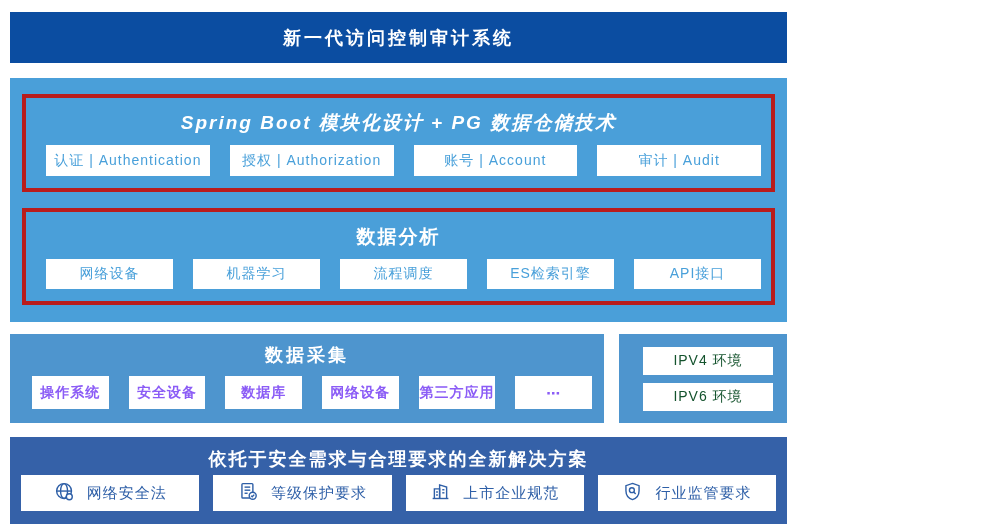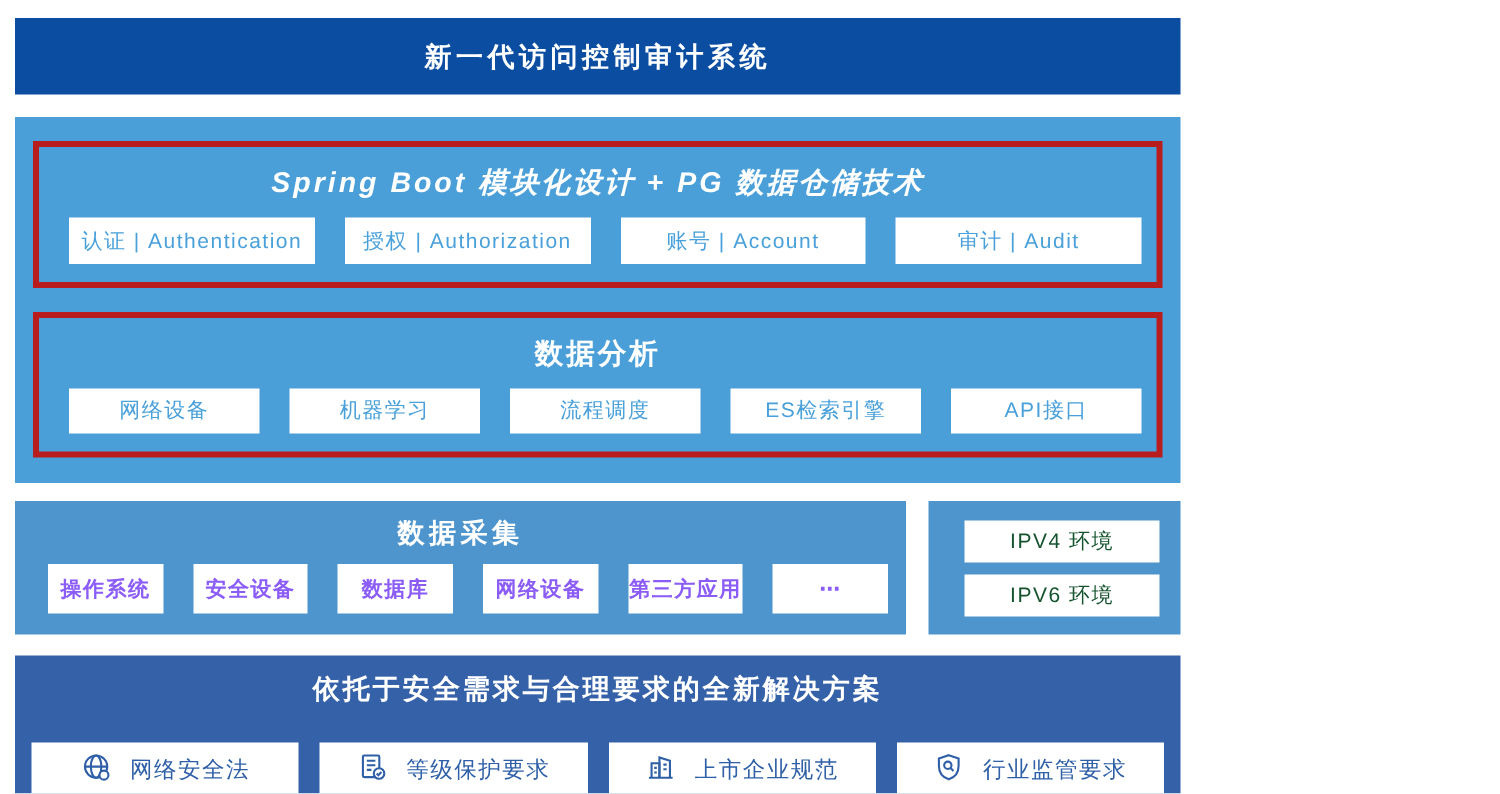--- a/index.html
+++ b/index.html
@@ -59,21 +59,21 @@
   }
   .env .wbox{flex:none;height:28px;color:#14532d;}
   
   .solution{
     margin-top:14px;
     background:#3561a8;
     padding:9px 11px 13px;
   }
   .solution-title{
     color:#ffffff;font-size:18px;font-weight:bold;
-    text-align:center;line-height:26px;margin-bottom:23px;letter-spacing:2px;
+    text-align:center;line-height:26px;margin-bottom:3px;letter-spacing:2px;
   }
   .sol-row{display:flex;gap:14px;}
   .sol-box{
     flex:1;height:36px;background:#ffffff;
     display:flex;align-items:center;justify-content:center;gap:12px;
     color:#2e5fa7;font-size:15px;letter-spacing:1px;
   }
   .sol-box svg{width:21px;height:21px;flex:none;}
 </style>
 </head>

